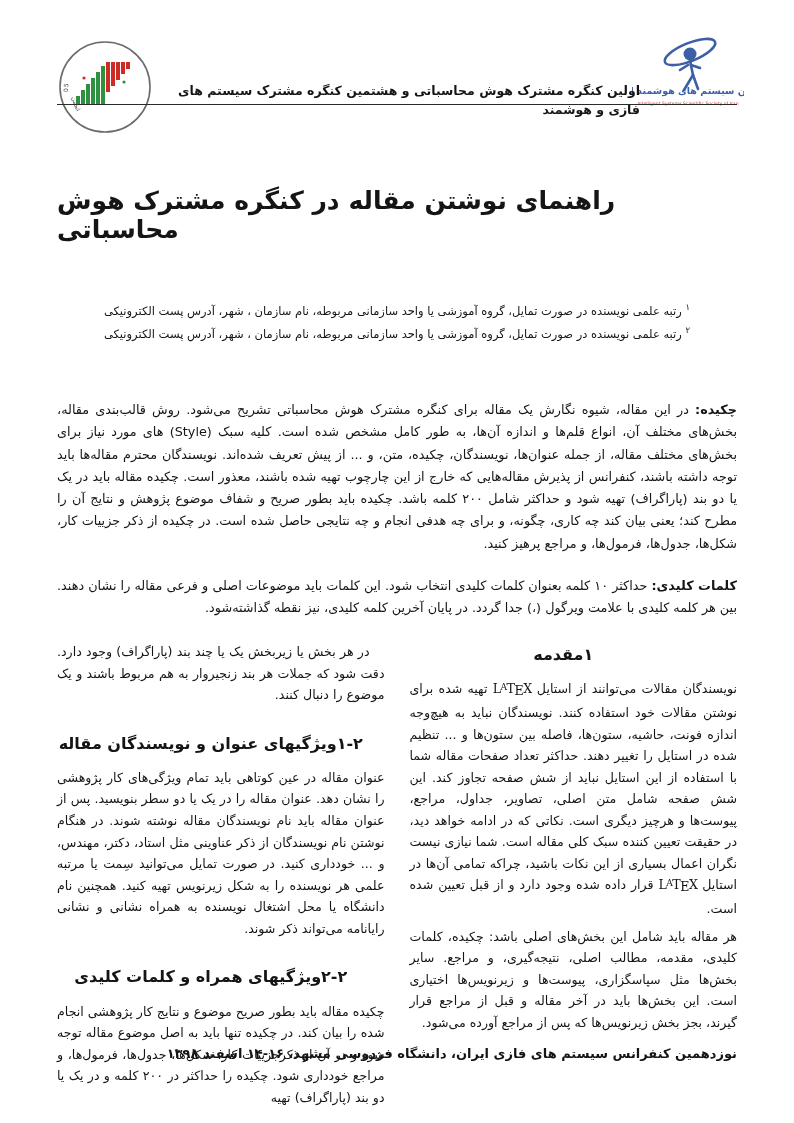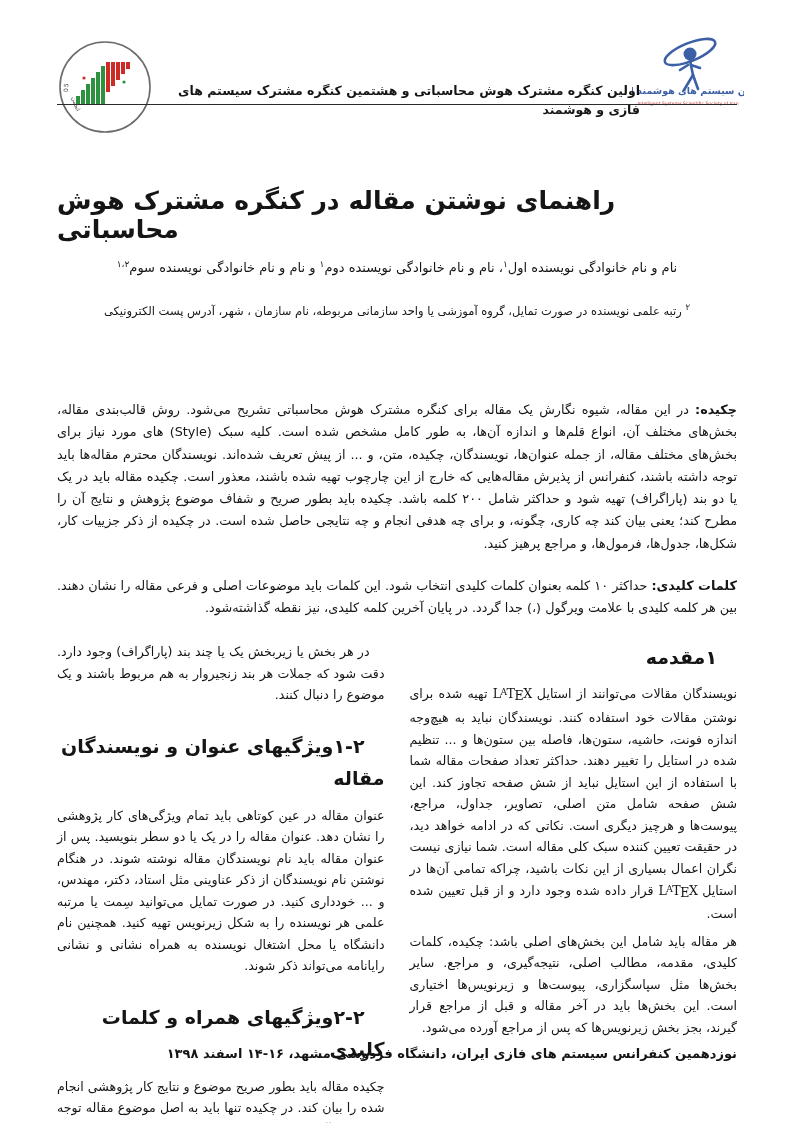--- a/index.html
+++ b/index.html
@@ -41,21 +41,21 @@
   .keywords{
     position:absolute; top:575px; left:57px; width:680px;
     font-size:12.8px; line-height:1.74; text-align:justify;
   }
   
   .columns{
     position:absolute; top:641px; left:57px; width:680px;
     display:flex; gap:25px;
   }
   .col{width:328px; font-size:12.6px; line-height:1.71; text-align:justify;}
-  .sec-h{font-weight:bold; font-size:19px; margin:24px 0 10px 0; text-align:right;}
+  .sec-h{font-weight:bold; font-size:16px; margin:24px 0 10px 0; text-align:center;}
   .sec-h:first-child{margin-top:0;}
   .sec-h .num{display:inline-block; margin-inline-end:20px; direction:ltr; unicode-bidi:isolate;}
   .col p{margin:0 0 6px 0;}
   .indent{text-indent:15px;}
   
   .lx{direction:ltr; unicode-bidi:isolate; font-family:"DejaVu Serif", serif; letter-spacing:-0.5px;}
   .lx .ra{font-size:0.72em; vertical-align:0.28em;}
   .lx .le{vertical-align:-0.18em;}
   
   .footer{
@@ -119,23 +119,23 @@
       <text x="56" y="62" text-anchor="middle" font-size="9.5" font-weight="bold" fill="#3c5fa6">انجمن سیستم های هوشمند ایران</text>
       <text x="56" y="73" text-anchor="middle" font-size="4.6" fill="#c9413a">Intelligent Systems Scientific Society of Iran</text>
     </svg>
   </div>
 
   <div class="banner">اولین کنگره مشترک هوش محاسباتی و هشتمین کنگره مشترک سیستم های فازی و هوشمند</div>
   <div class="header-rule"></div>
 
   <div class="title">راهنمای نوشتن مقاله در کنگره مشترک هوش محاسباتی</div>
 
-  <div class="authors"><span>نام و نام خانوادگی نویسنده اول</span><sup>۱</sup><span>، </span><span>نام و نام خانوادگی نویسنده دوم</span><sup>۱</sup><span> و </span><span>نام و نام خانوادگی نویسنده سوم</span><sup>۱،۲</sup></div>
 
   <div class="affils">
+    <div><sup>۱</sup><span> رتبه علمی نویسنده در صورت تمایل، گروه آموزشی یا واحد سازمانی مربوطه، نام سازمان ، شهر، آدرس پست الکترونیکی</span></div>
     <div><sup>۲</sup><span> رتبه علمی نویسنده در صورت تمایل، گروه آموزشی یا واحد سازمانی مربوطه، نام سازمان ، شهر، آدرس پست الکترونیکی</span></div>
   </div>
 
   <div class="abstract"><span class="lead">چکیده:</span><span> در این مقاله، شیوه نگارش یک مقاله برای کنگره مشترک هوش محاسباتی تشریح می‌شود. روش قالب‌بندی مقاله، بخش‌های مختلف آن، انواع قلم‌ها و اندازه آن‌ها، به طور کامل مشخص شده است. کلیه سبک (Style) های مورد نیاز برای بخش‌های مختلف مقاله، از جمله عنوان‌ها، نویسندگان، چکیده، متن، و ... از پیش تعریف شده‌اند. نویسندگان محترم مقاله‌ها باید توجه داشته باشند، کنفرانس از پذیرش مقاله‌هایی که خارج از این چارچوب تهیه شده باشند، معذور است. چکیده مقاله باید در یک یا دو بند (پاراگراف) تهیه شود و حداکثر شامل ۲۰۰ کلمه باشد. چکیده باید بطور صریح و شفاف موضوع پژوهش و نتایج آن را مطرح کند؛ یعنی بیان کند چه کاری، چگونه، و برای چه هدفی انجام و چه نتایجی حاصل شده است. در چکیده از ذکر جزییات کار، شکل‌ها، جدول‌ها، فرمول‌ها، و مراجع پرهیز کنید.</span></div>
 
   <div class="keywords"><span class="lead">کلمات کلیدی:</span><span> حداکثر ۱۰ کلمه بعنوان کلمات کلیدی انتخاب شود. این کلمات باید موضوعات اصلی و فرعی مقاله را نشان دهند. بین هر کلمه کلیدی با علامت ویرگول (،) جدا گردد. در پایان آخرین کلمه کلیدی، نیز نقطه گذاشته‌شود.</span></div>
 
   <div class="columns">
 
     <div class="col">

